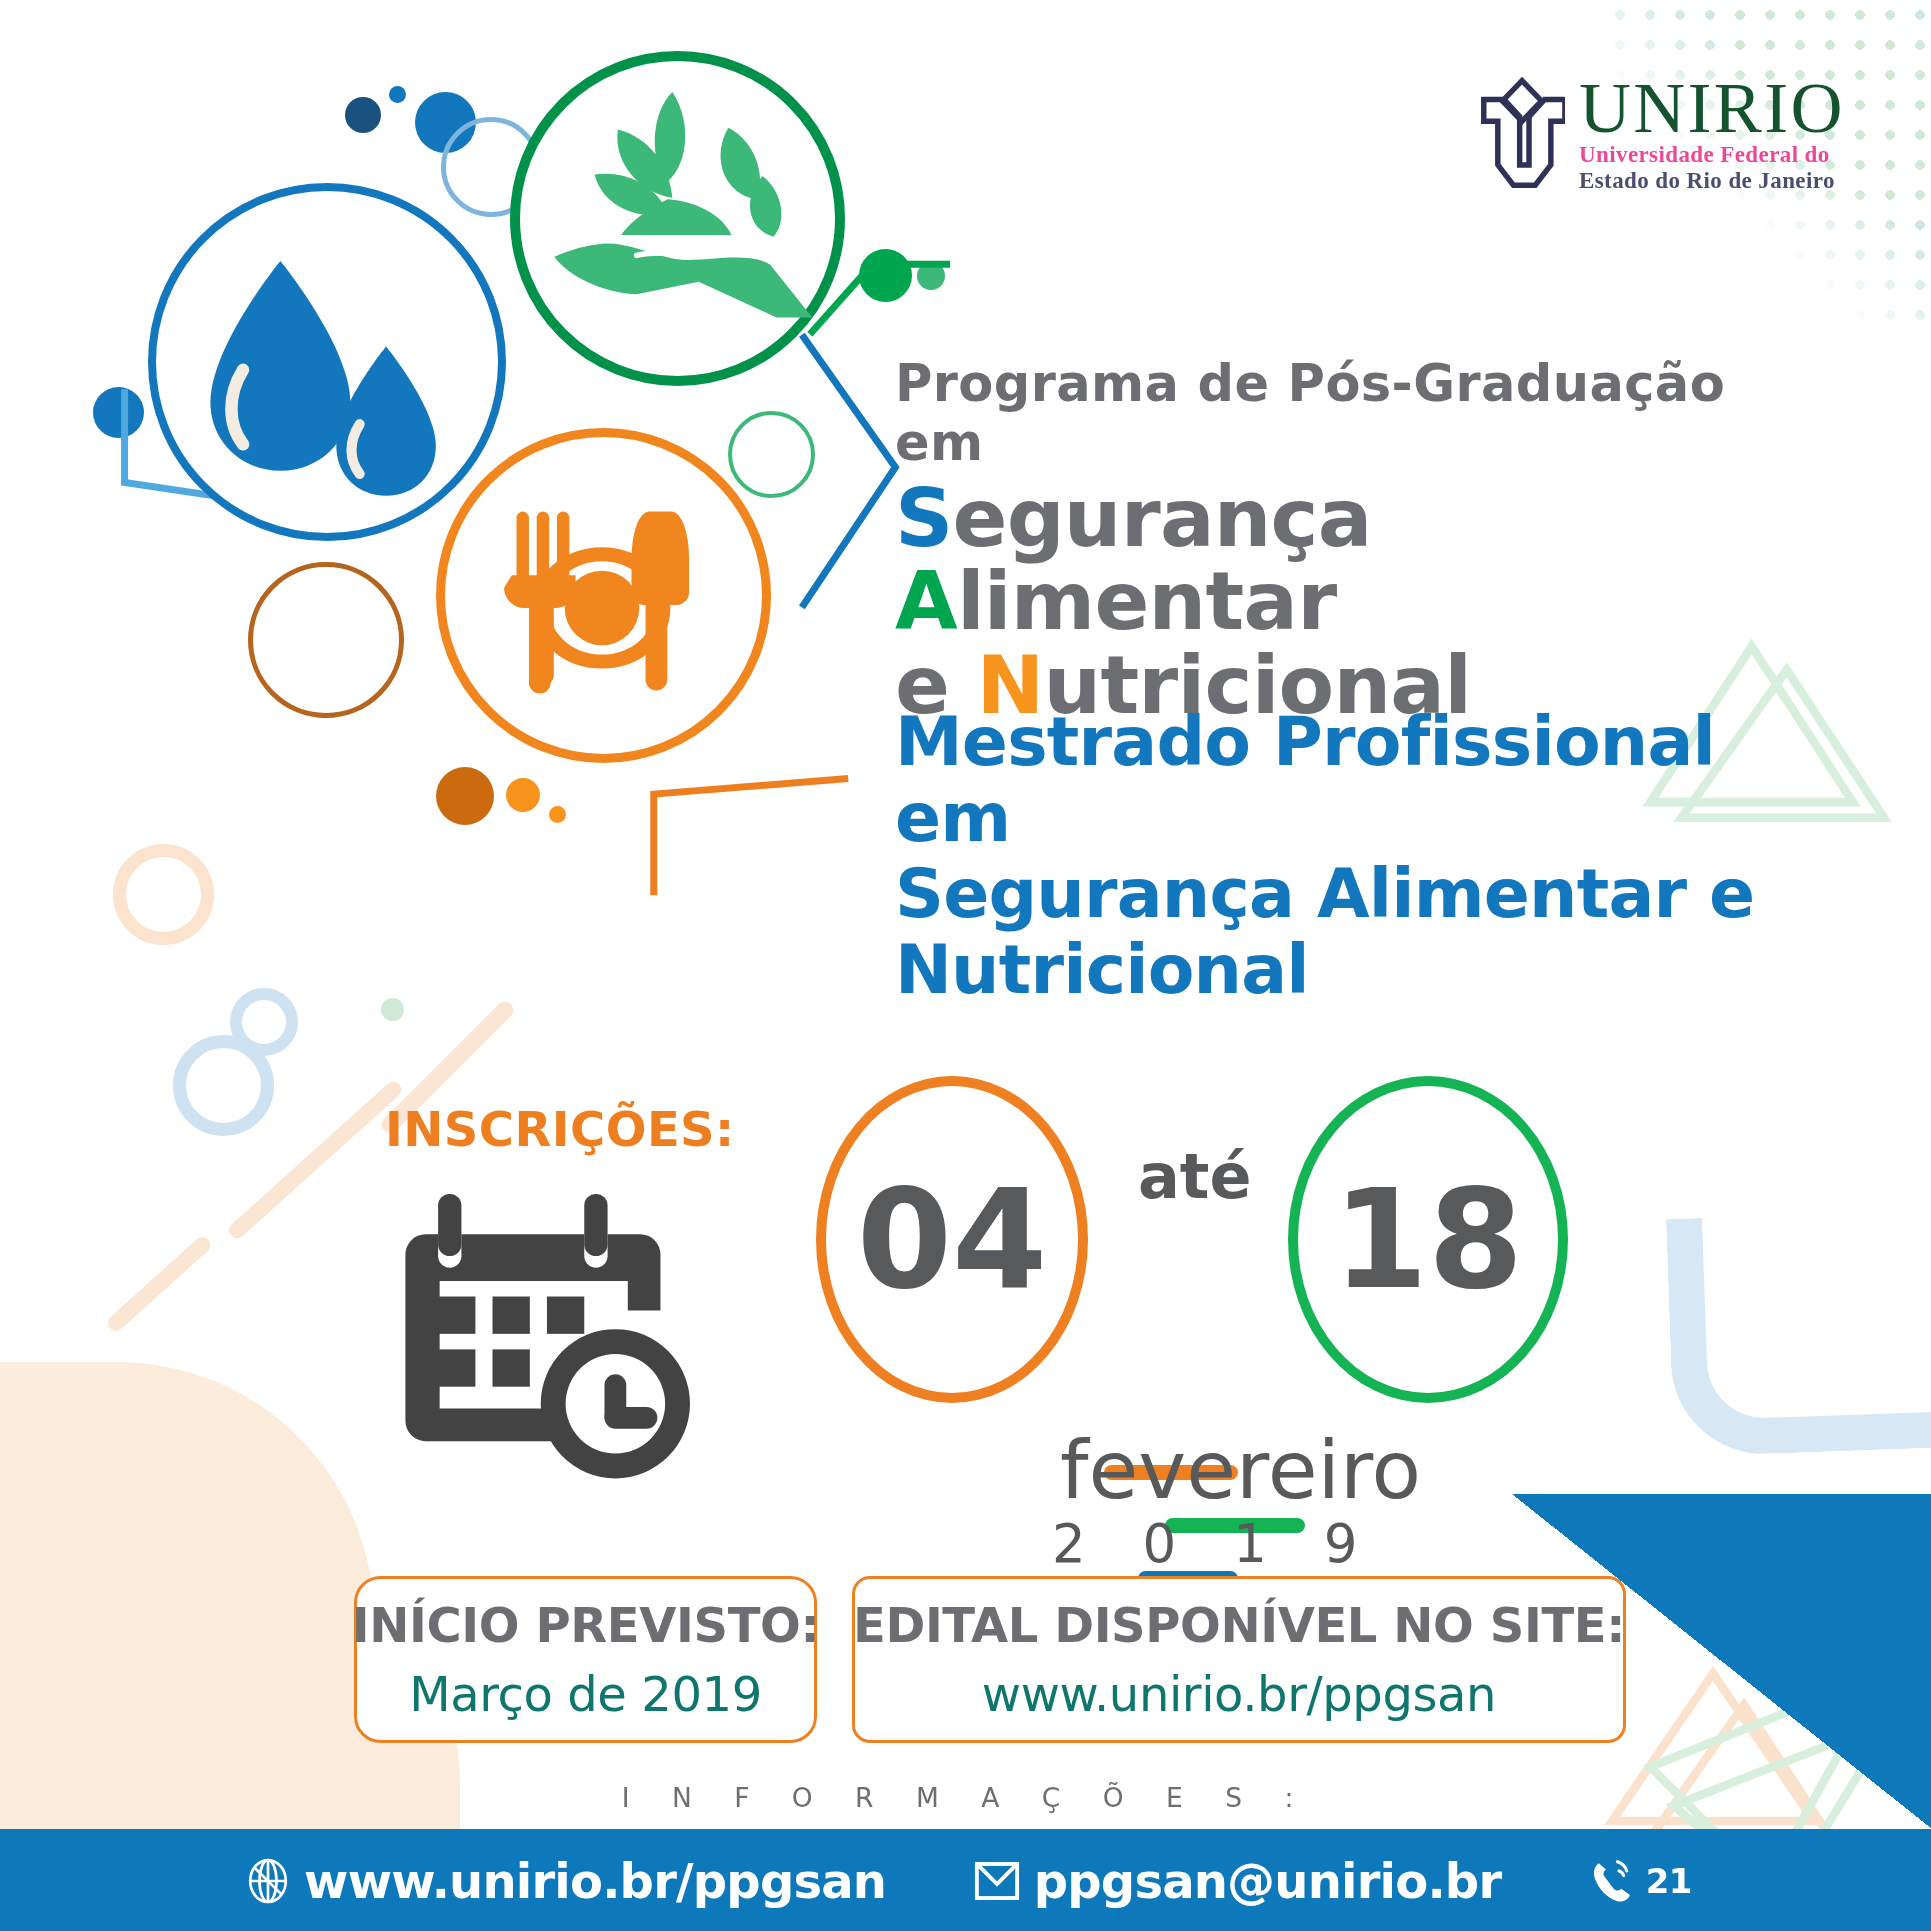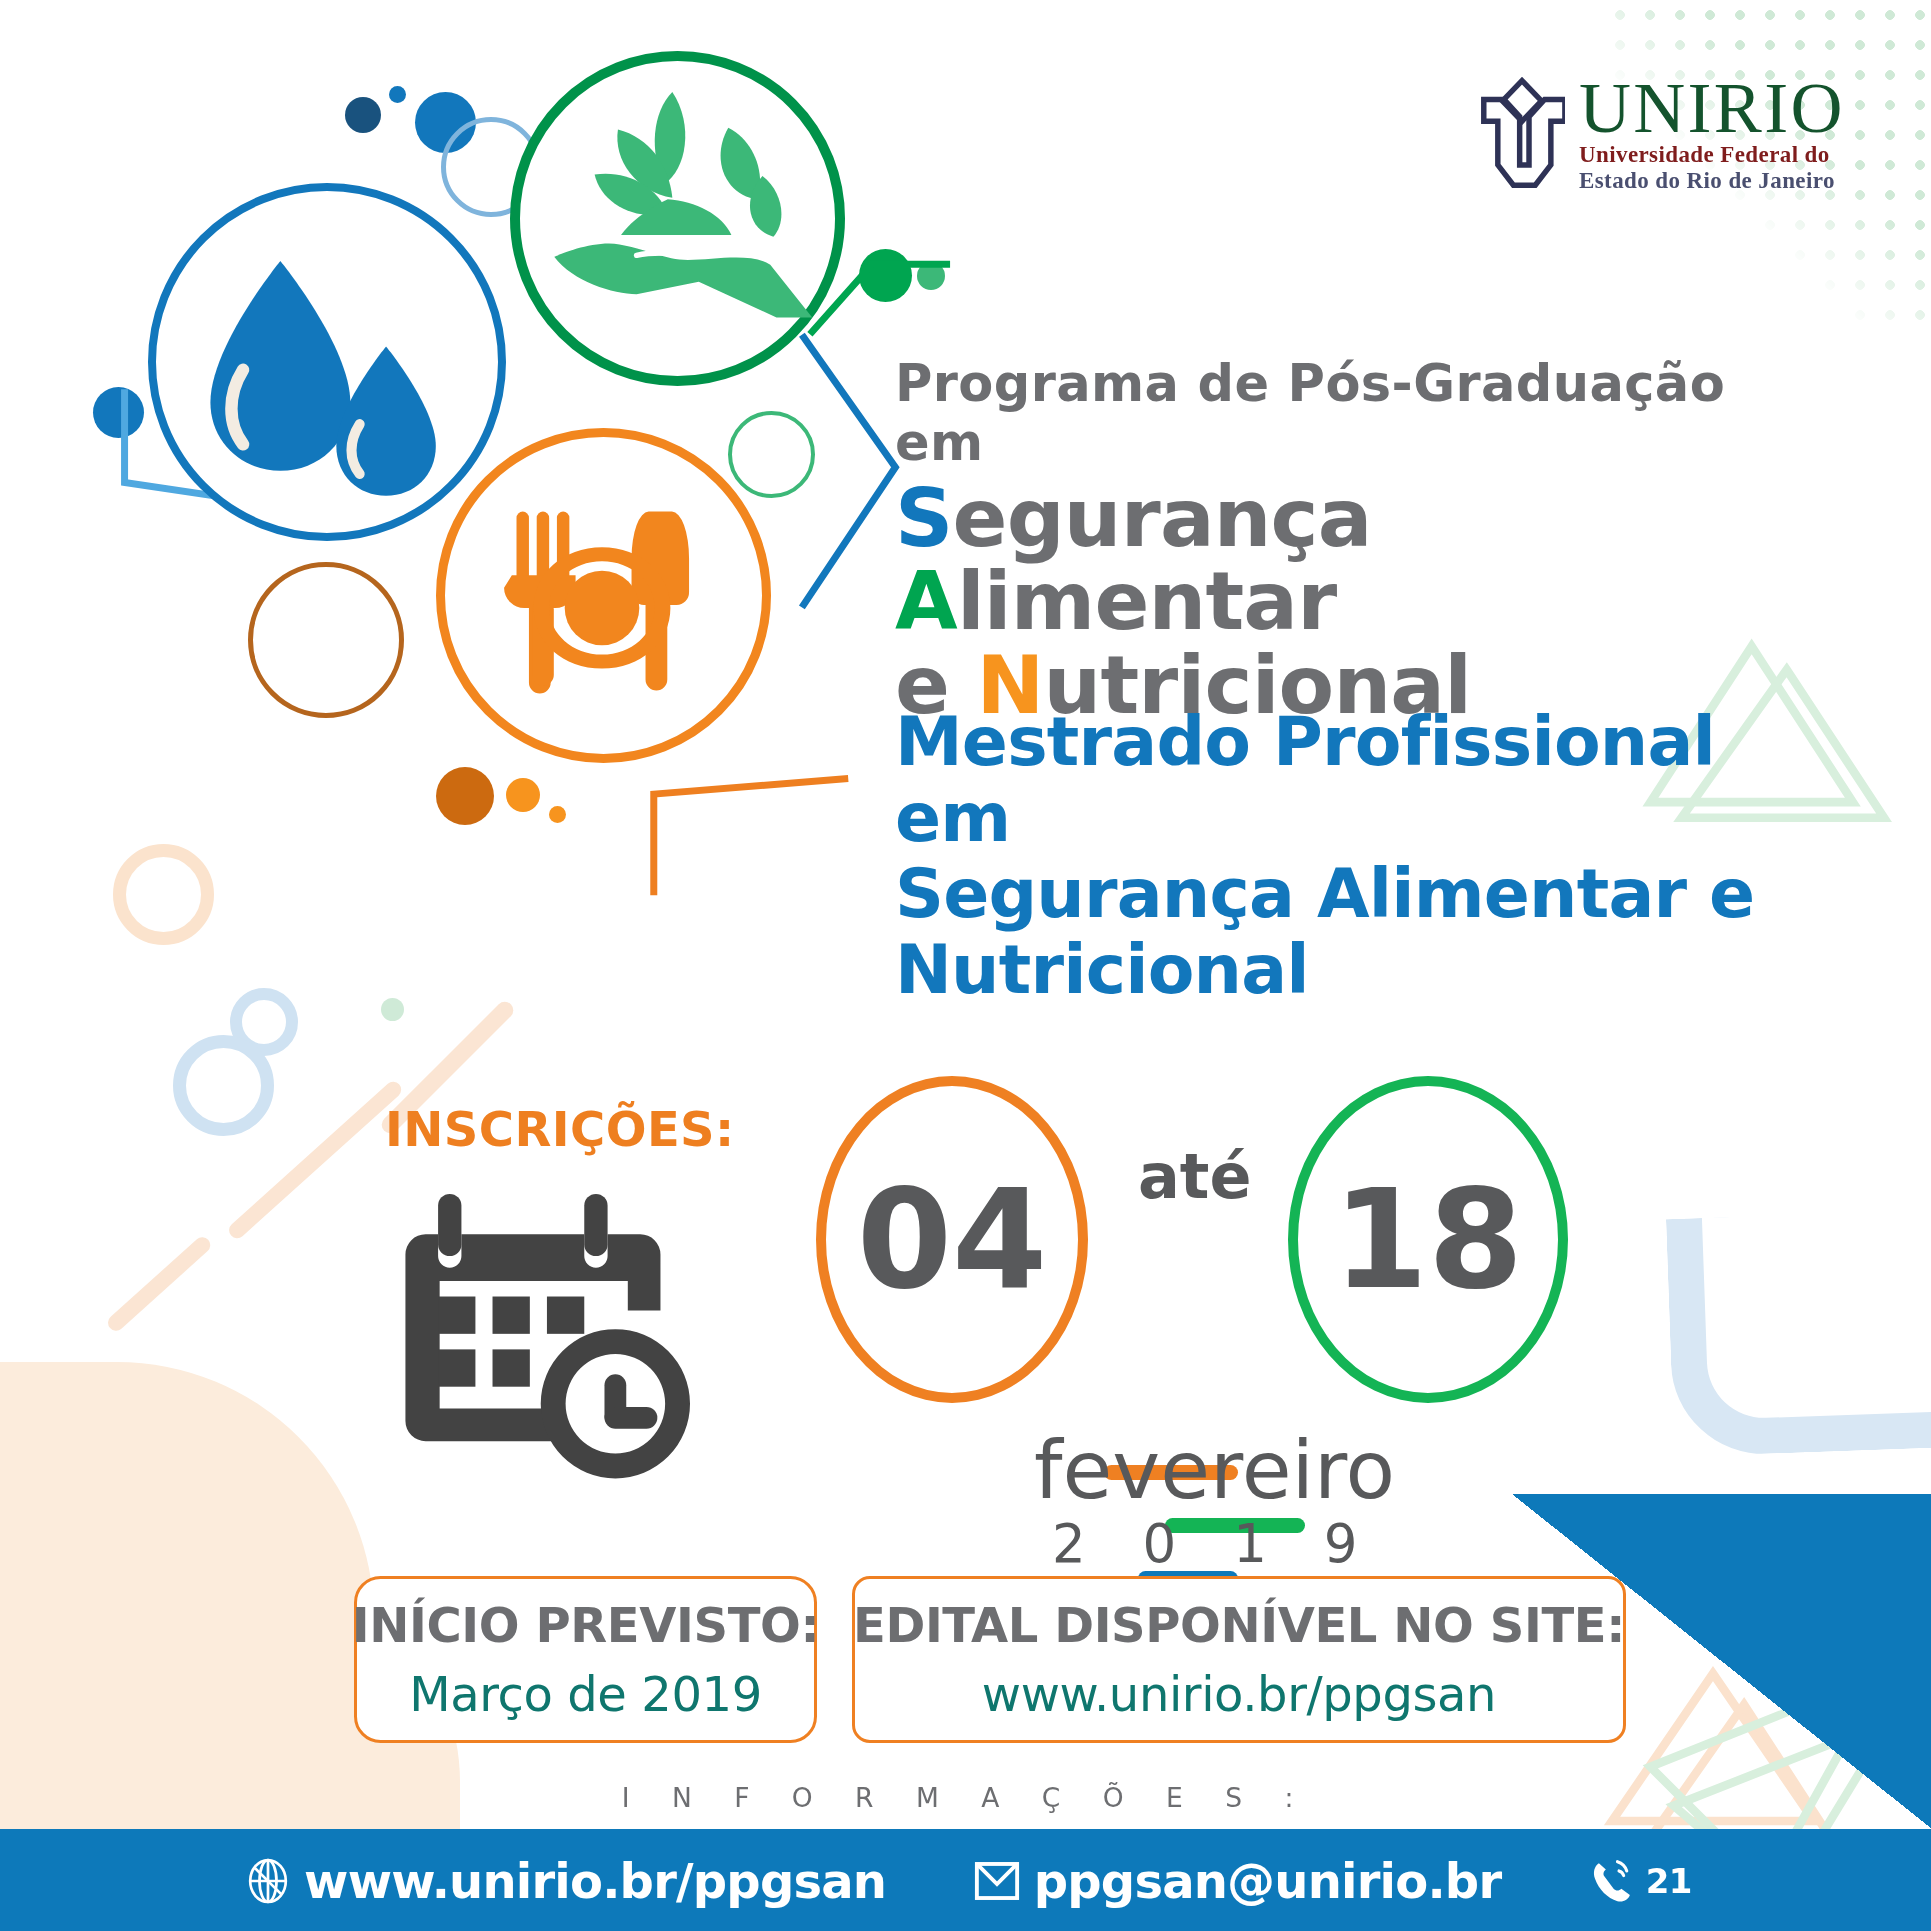--- a/index.html
+++ b/index.html
@@ -207,21 +207,21 @@
 
   <div class="abs" style="left:1479px;top:74px;display:flex;align-items:center;gap:14px;">
     <svg width="86" height="117" viewBox="0 0 110 150">
       <g fill="none" stroke="#2e3256" stroke-width="7">
         <polygon points="55,6 80,32 55,58 30,32"></polygon>
         <path d="M6,30 h26 l20,22 v62 h12 v-62 l20,-22 h26 v28 h-18 v56 l-20,26 h-28 l-20,-26 v-56 h-18 z"></path>
       </g>
     </svg>
     <div>
       <div style="font-family:'Liberation Serif', serif;font-size:72px;color:#14532d;letter-spacing:2.3px;line-height:0.95;">UNIRIO</div>
-      <div style="font-family:'Liberation Serif', serif;font-weight:700;font-size:23px;color:#7f1d1d;letter-spacing:0.4px;">Universidade Federal do</div>
+      <div style="font-family:'Liberation Serif', serif;font-weight:700;font-size:23px;color:#ec4899;letter-spacing:0.4px;">Universidade Federal do</div>
       <div style="font-family:'Liberation Serif', serif;font-weight:700;font-size:23px;color:#4a4f70;letter-spacing:0.4px;">Estado do Rio de Janeiro</div>
     </div>
   </div>
 
   <div class="abs" style="left:895px;top:354px;width:895px;">
     <div class="pre-title">Programa de Pós-Graduação em</div>
     <div class="main-title" style="margin-top:4.7px;">
       <div>
         <span class="s">S</span><span>egurança </span><span class="a">A</span><span>limentar</span>
       </div>
@@ -260,21 +260,21 @@
   </div>
   <div class="ate" style="left:1138px;top:1140px;">até</div>
   <div class="datecircle" style="left:1288px;top:1076px;width:280px;height:327px;border:10px solid #14b455;">
     <span>18</span>
   </div>
 
   <div class="bar" style="left:1104px;top:1465px;width:134px;height:15px;background:#ef8022;"></div>
   <div class="bar" style="left:1165px;top:1518px;width:140px;height:15px;background:#14b455;"></div>
   <div class="bar" style="left:1138px;top:1571px;width:100px;height:15px;background:#0d79ba;"></div>
 
-  <div class="month" style="left:1034px;top:1423px;">fevereiro</div>
+  <div class="month" style="left:1060px;top:1423px;">fevereiro</div>
   <div class="year" style="left:1052px;top:1513px;">2 0 1 9</div>
 
   <div class="infobox" style="left:354px;top:1576px;width:463px;height:167px;">
     <div class="l1">INÍCIO PREVISTO:</div>
     <div class="l2">Março de 2019</div>
   </div>
   <div class="infobox" style="left:852px;top:1576px;width:774px;height:167px;border-radius:18px;">
     <div class="l1">EDITAL DISPONÍVEL NO SITE:</div>
     <div class="l2">www.unirio.br/ppgsan</div>
   </div>

